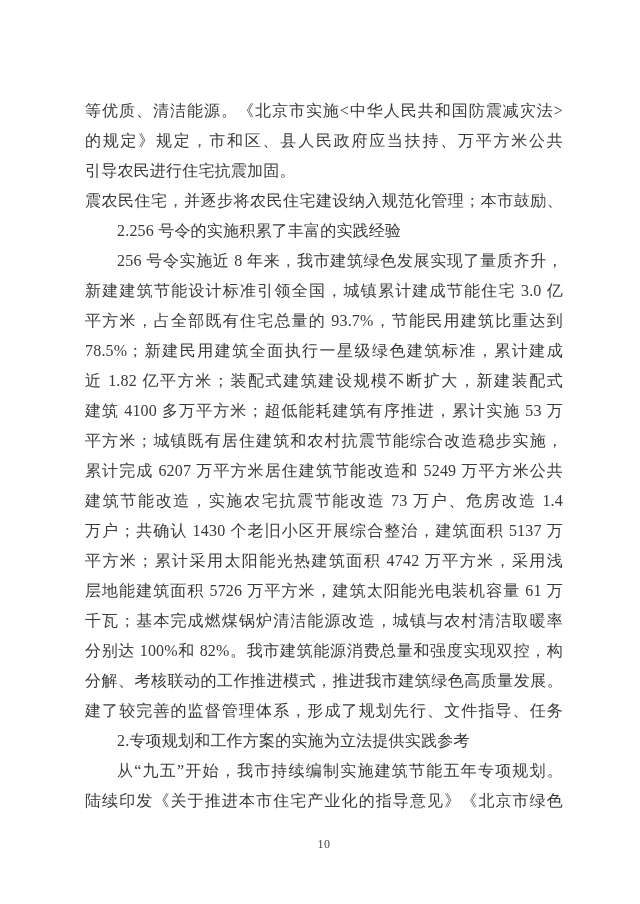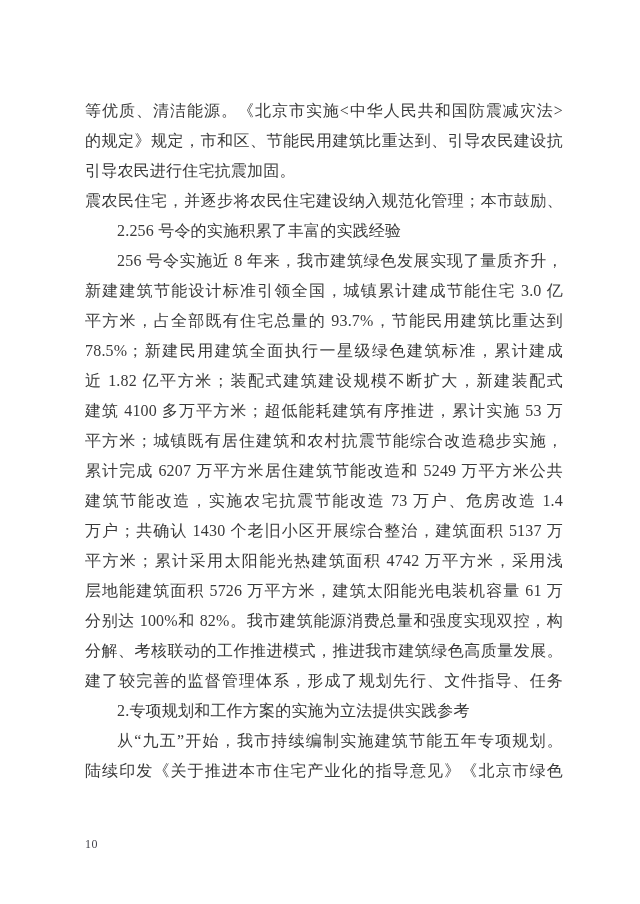--- a/index.html
+++ b/index.html
@@ -46,48 +46,49 @@
   }
   .ind.fill {
     text-align: justify;
     text-align-last: justify;
   }
   .footer {
     position: absolute;
     left: 85px;
     width: 478px;
     top: 837px;
-    text-align: left;
+    text-align: center;
     font-size: 12px;
     color: #44444c;
     letter-spacing: 0.5px;
   }
 </style>
 </head>
 <body>
 
 <div class="page">
   <div class="content">
     <div class="line fill">等优质、清洁能源。《北京市实施&lt;中华人民共和国防震减灾法&gt;</div>
-    <div class="line fill">的规定》规定，市和区、节能民用建筑比重达到、引导农民建设抗</div>
+    <div class="line fill">的规定》规定，市和区、县人民政府应当扶持、万平方米公共</div>
     <div class="line">引导农民进行住宅抗震加固。</div>
     <div class="line fill">震农民住宅，并逐步将农民住宅建设纳入规范化管理；本市鼓励、</div>
     <div class="line ind">2.256 号令的实施积累了丰富的实践经验</div>
     <div class="line ind fill">256 号令实施近 8 年来，我市建筑绿色发展实现了量质齐升，</div>
     <div class="line fill">新建建筑节能设计标准引领全国，城镇累计建成节能住宅 3.0 亿</div>
     <div class="line fill">平方米，占全部既有住宅总量的 93.7%，节能民用建筑比重达到</div>
     <div class="line fill">78.5%；新建民用建筑全面执行一星级绿色建筑标准，累计建成</div>
     <div class="line fill">近 1.82 亿平方米；装配式建筑建设规模不断扩大，新建装配式</div>
     <div class="line fill">建筑 4100 多万平方米；超低能耗建筑有序推进，累计实施 53 万</div>
     <div class="line fill">平方米；城镇既有居住建筑和农村抗震节能综合改造稳步实施，</div>
     <div class="line fill">累计完成 6207 万平方米居住建筑节能改造和 5249 万平方米公共</div>
     <div class="line fill">建筑节能改造，实施农宅抗震节能改造 73 万户、危房改造 1.4</div>
     <div class="line fill">万户；共确认 1430 个老旧小区开展综合整治，建筑面积 5137 万</div>
     <div class="line fill">平方米；累计采用太阳能光热建筑面积 4742 万平方米，采用浅</div>
     <div class="line fill">层地能建筑面积 5726 万平方米，建筑太阳能光电装机容量 61 万</div>
+    <div class="line fill">千瓦；基本完成燃煤锅炉清洁能源改造，城镇与农村清洁取暖率</div>
     <div class="line fill">分别达 100%和 82%。我市建筑能源消费总量和强度实现双控，构</div>
     <div class="line fill">分解、考核联动的工作推进模式，推进我市建筑绿色高质量发展。</div>
     <div class="line fill">建了较完善的监督管理体系，形成了规划先行、文件指导、任务</div>
     <div class="line ind">2.专项规划和工作方案的实施为立法提供实践参考</div>
     <div class="line ind fill">从“九五”开始，我市持续编制实施建筑节能五年专项规划。</div>
     <div class="line fill">陆续印发《关于推进本市住宅产业化的指导意见》《北京市绿色</div>
   </div>
   <div class="footer">10</div>
 </div>
 

